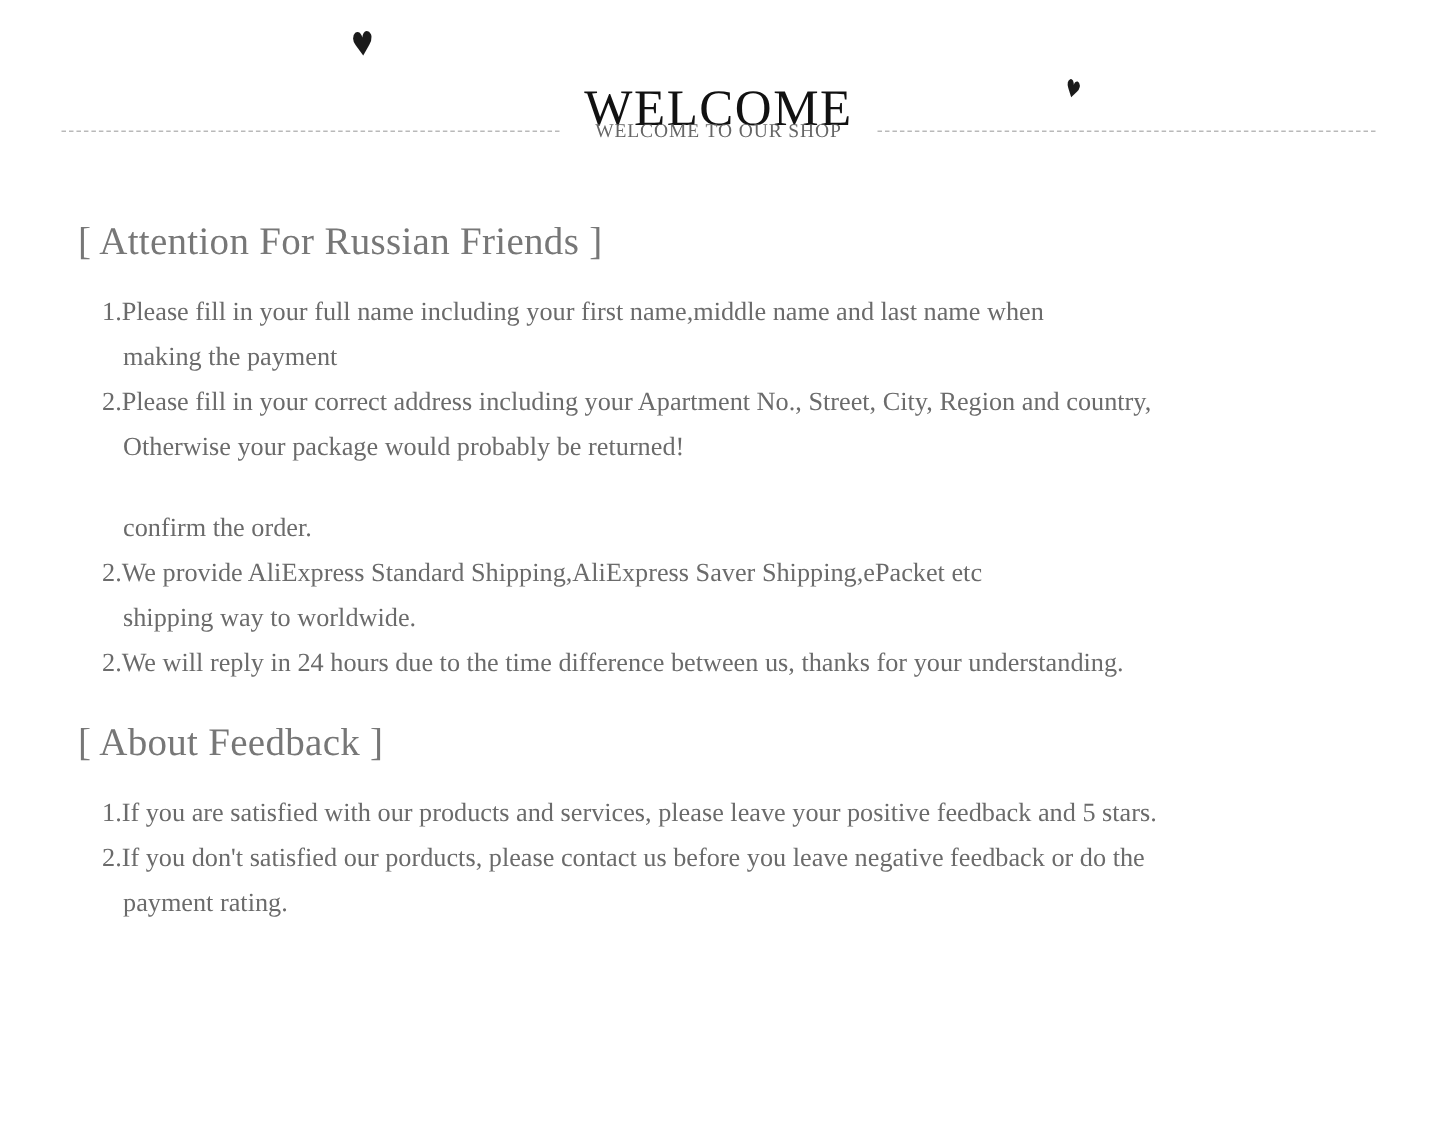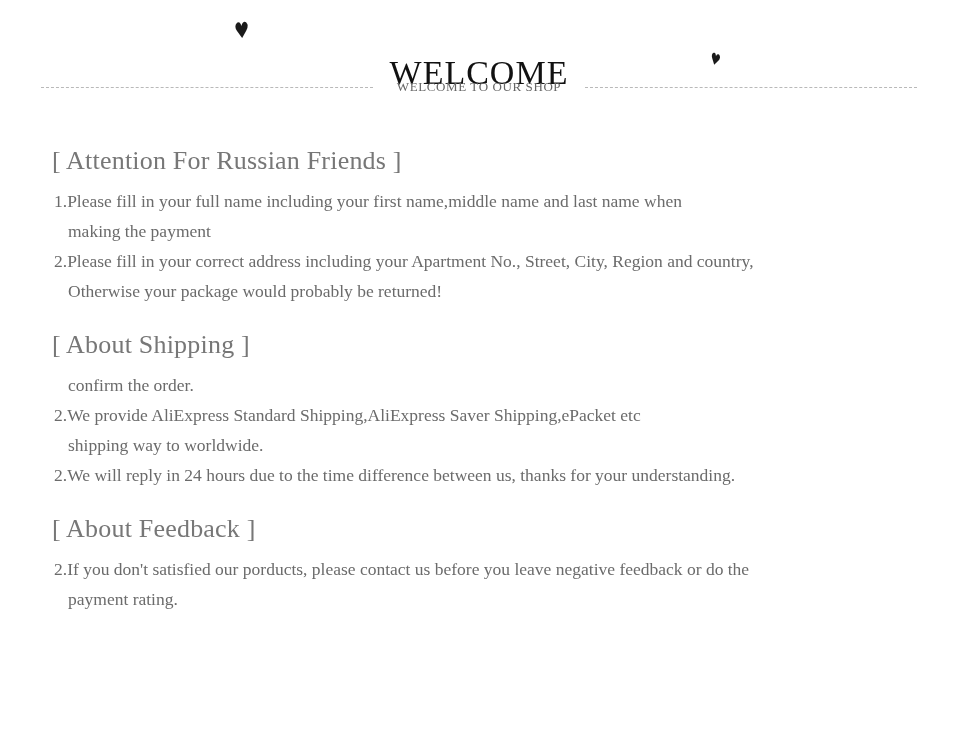--- a/index.html
+++ b/index.html
@@ -87,21 +87,21 @@
 
   .section-title {
     font-size: 26px;
     color: #777777;
     margin: 0 0 10px 0;
     font-weight: normal;
     letter-spacing: 0.2px;
   }
   .items {
     list-style: none;
-    margin: 2px;
+    margin: 16px;
     padding: 0;
   }
   .item {
     font-size: 17.5px;
     line-height: 30px;
     color: #6b6b6b;
     margin: 0;
     padding: 0;
   }
   .item-line {
@@ -139,38 +139,40 @@
         <span class="item-line cont">making the payment</span>
       </li>
       <li class="item">
         <span class="item-line">2.Please fill in your correct address including your Apartment No., Street, City, Region and country,</span>
         <span class="item-line cont">Otherwise your package would probably be returned!</span>
       </li>
     </ul>
   </div>
 
   <div class="section sec-shipping">
-    <h2 class="section-title">[ About Shipping ]</h2>
     <ul class="items">
       <li class="item">
         <span class="item-line cont">confirm the order.</span>
       </li>
       <li class="item">
         <span class="item-line">2.We provide AliExpress Standard Shipping,AliExpress Saver Shipping,ePacket etc</span>
         <span class="item-line cont">shipping way to worldwide.</span>
       </li>
       <li class="item">
         <span class="item-line">2.We will reply in 24 hours due to the time difference between us, thanks for your understanding.</span>
       </li>
     </ul>
   </div>
 
   <div class="section sec-feedback">
     <h2 class="section-title">[ About Feedback ]</h2>
     <ul class="items">
       <li class="item">
+        <span class="item-line">1.If you are satisfied with our products and services, please leave your positive feedback and 5 stars.</span>
+      </li>
+      <li class="item">
         <span class="item-line">2.If you don't satisfied our porducts, please contact us before you leave negative feedback or do the</span>
         <span class="item-line cont">payment rating.</span>
       </li>
     </ul>
   </div>
 
 </div>
 
 </body></html>

